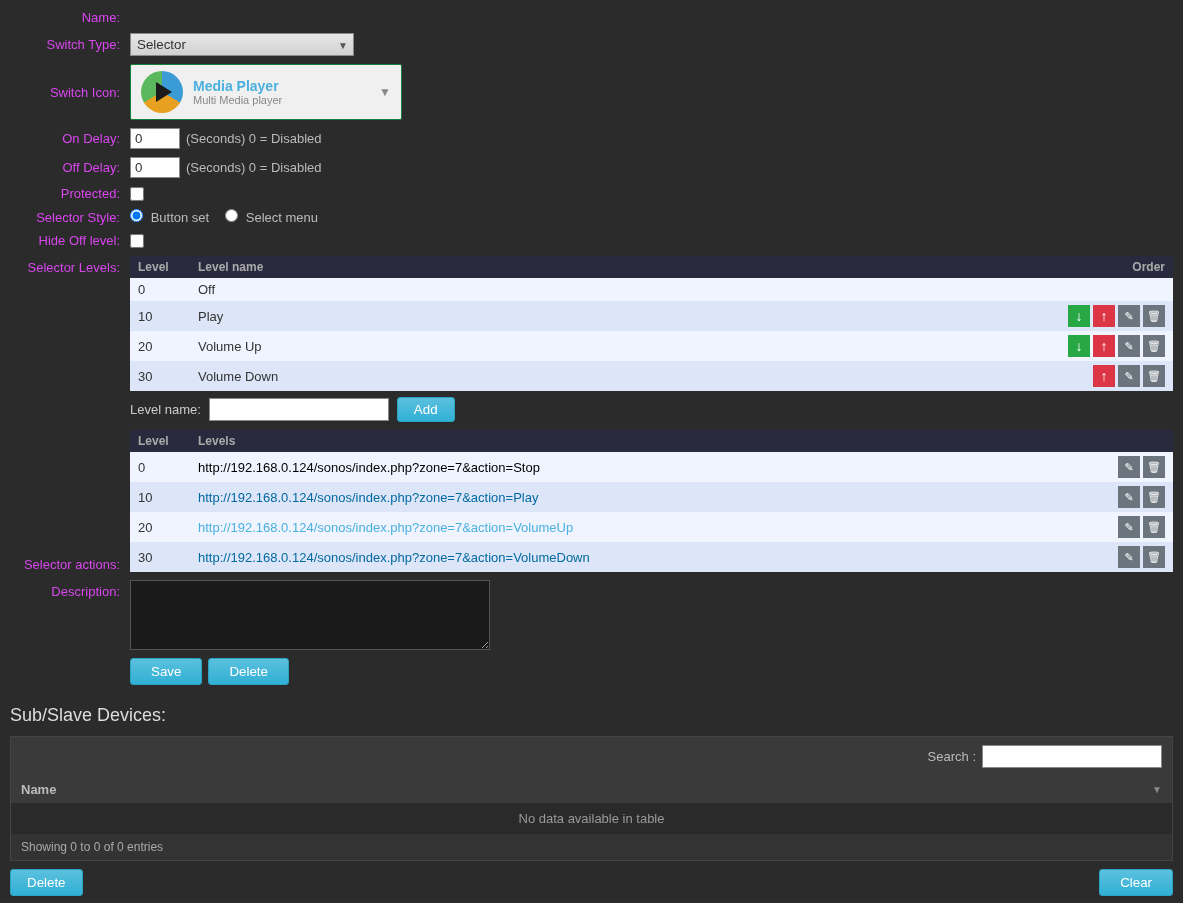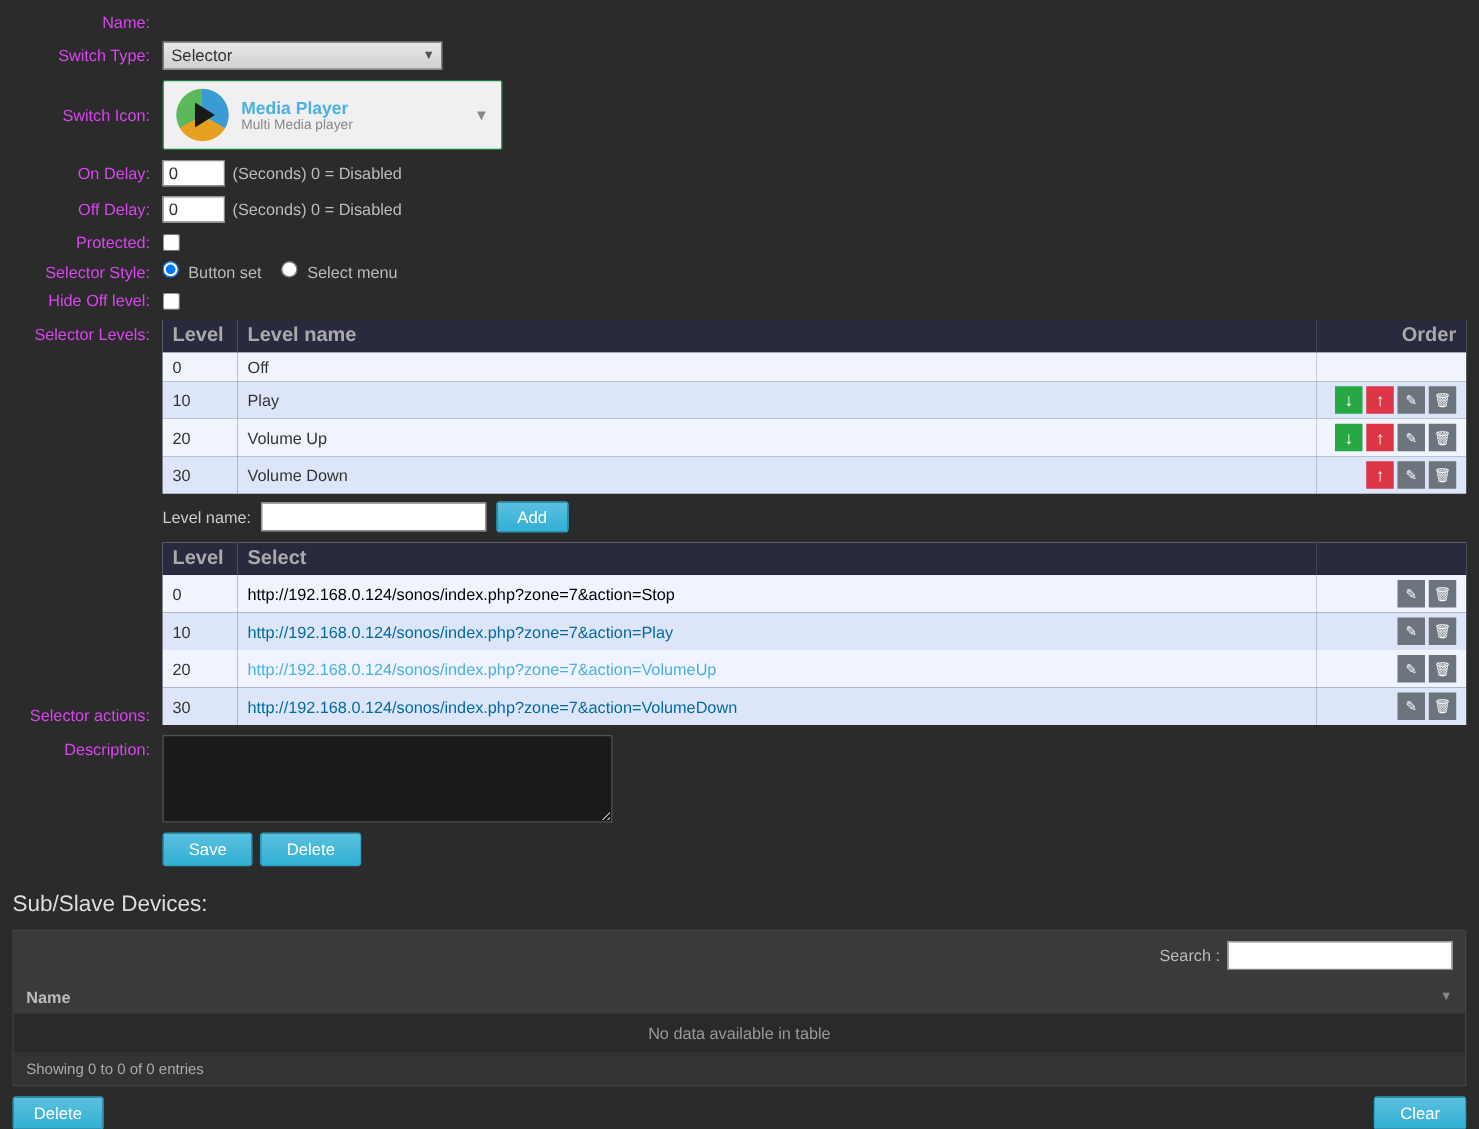--- a/index.html
+++ b/index.html
@@ -127,21 +127,21 @@
     .levels-table {
       width: 100%;
       border-collapse: collapse;
       background: #1a1a2e;
     }
     .levels-table th {
       background: #2a2a3e;
       color: #aaa;
       text-align: left;
       padding: 4px 8px;
-      font-size: 16px;
+      font-size: 12px;
     }
     .levels-table th.order-col {
       text-align: right;
     }
     .levels-table td {
       padding: 4px 8px;
       color: #ccc;
     }
     .levels-table tr:nth-child(odd) {
       background: #f0f4ff;
@@ -470,21 +470,21 @@
     </div>
   </div>
 
   <div class="form-row" style="align-items: flex-end;">
     <div class="form-label" style="padding-top:4px;">Selector actions:</div>
     <div style="flex:1;">
       <table class="levels-table">
         <thead>
           <tr>
             <th class="col-level">Level</th>
-            <th>Select</th>
+            <th>Levels</th>
             <th class="col-order"></th>
           </tr>
         </thead>
         <tbody id="actions-tbody">
         <tr>
               <td>0</td>
               <td style="color: #000000;">http://192.168.0.124/sonos/index.php?zone=7&amp;action=Stop</td>
               <td style="text-align: right;">
                 <div class="icon-pair order-btns">
                   <button class="edit-btn">✎</button>

